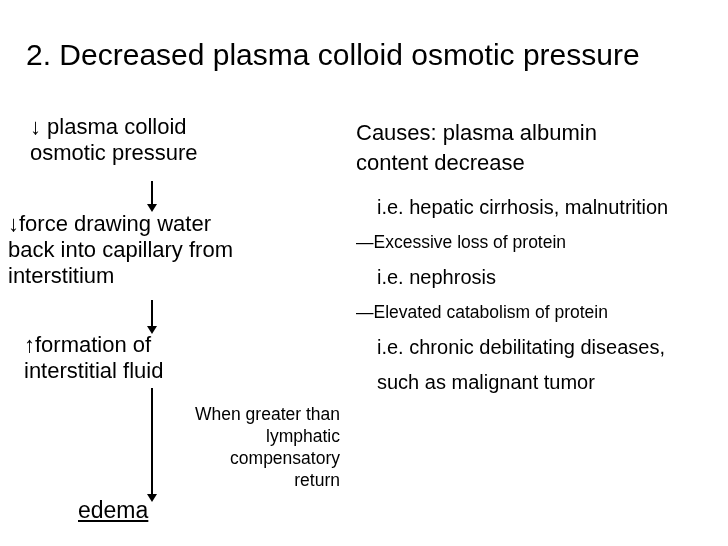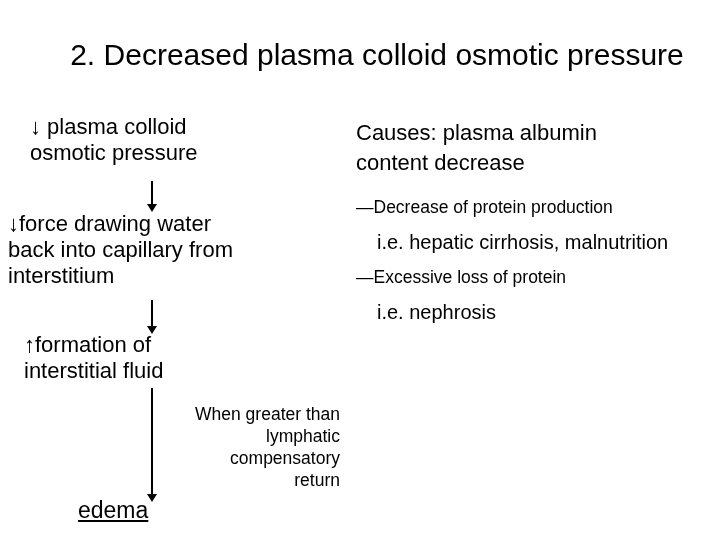--- a/index.html
+++ b/index.html
@@ -10,27 +10,26 @@
     background: #ffffff;
     font-family: "Liberation Sans", sans-serif;
     color: #000000;
     overflow: hidden;
     margin: 0 auto;
   }
   .pre { white-space: pre-line; }
 
   .title {
     position: absolute;
-    left: 32px;
+    left: 26px;
     top: 38px;
     width: 690px;
     font-size: 30px;
     font-weight: 400;
     letter-spacing: 0px;
-    text-align: center;
   }
 
   
   .flow-step {
     position: absolute;
     text-align: left;
     font-size: 22px;
     line-height: 26px;
   }
   .step-pressure  { left: 30px;  top: 114px; width: 250px; }
@@ -126,26 +125,30 @@
   </div>
 
   <div class="causes">
 
     <div class="causes-heading pre">Causes: plasma albumin
 content decrease</div>
 
     <div class="cause-list">
 
       <div>
-        <div class="cause-label pre">—Decrease of protein production</div>
         <div class="cause-example pre">i.e. hepatic cirrhosis, malnutrition</div>
       </div>
 
       <div>
         <div class="cause-label pre">—Excessive loss of protein</div>
         <div class="cause-example pre">i.e. nephrosis</div>
       </div>
 
+      <div>
+        <div class="cause-label pre">—Elevated catabolism of protein</div>
+        <div class="cause-example pre">i.e. chronic debilitating diseases,
+such as malignant tumor</div>
+      </div>
 
     </div>
   </div>
 
 </div>
 
 </body></html>

